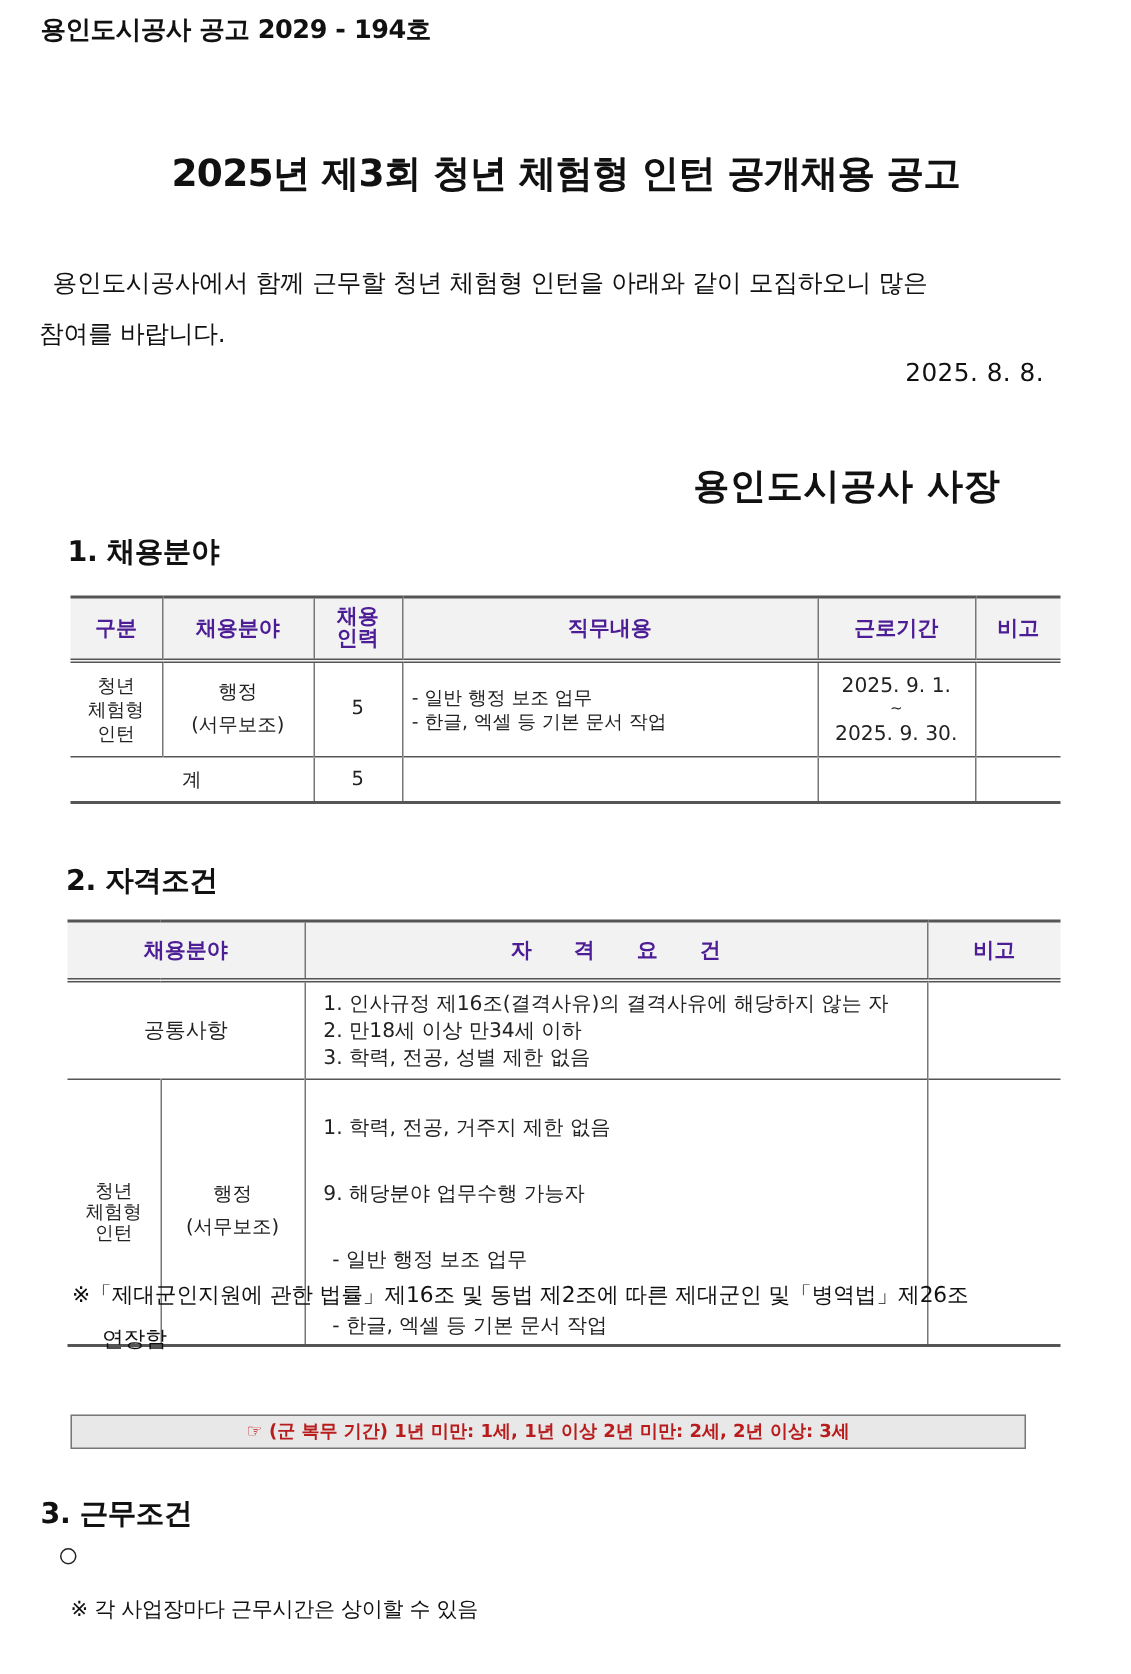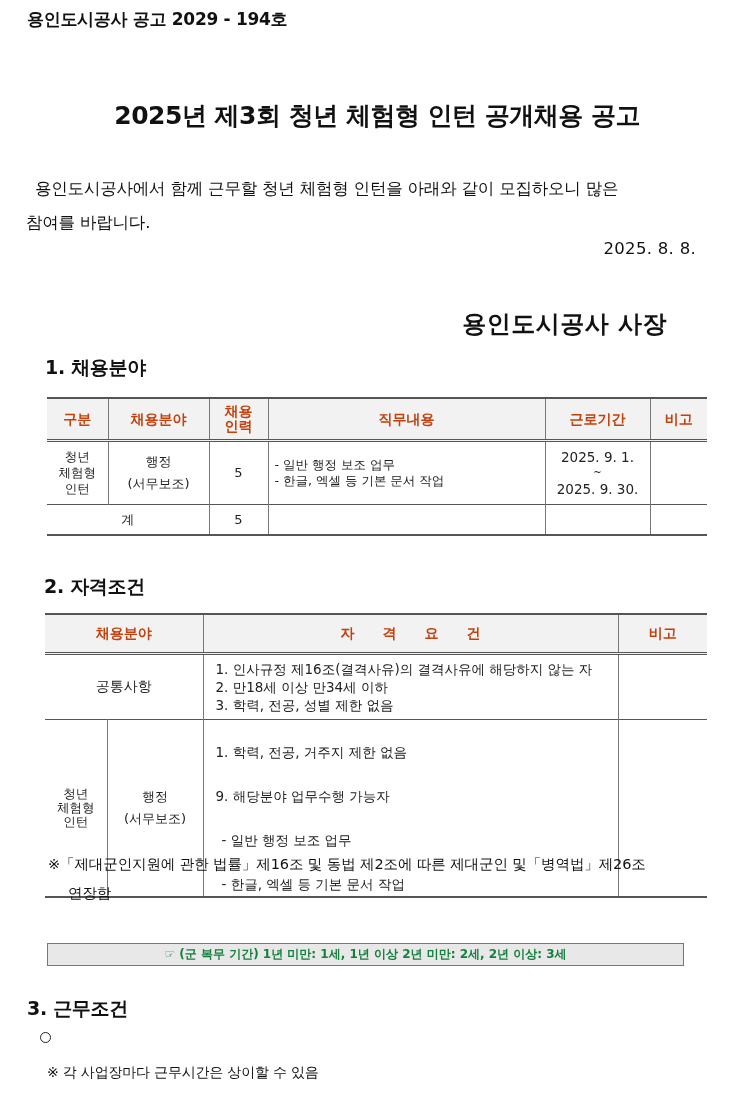--- a/index.html
+++ b/index.html
@@ -16,21 +16,21 @@
   .signer { right: 87px; top: 308px; font-size: 24px; font-weight: bold; letter-spacing: 0.5px; }
   .section-heading { font-size: 19px; font-weight: bold; letter-spacing: -0.3px; }
   .s1 { left: 45px; top: 355px; }
   .s2 { left: 44px; top: 574px; }
   .s3 { left: 27px; top: 996px; }
 
   table.grid { position: absolute; border-collapse: collapse; font-size: 13px; color: #222; }
   table.grid td, table.grid th { border-left: 1px solid #777; border-right: 1px solid #777; padding: 0; text-align: center; vertical-align: middle; }
   table.grid tr > *:first-child { border-left: none; }
   table.grid tr > *:last-child { border-right: none; }
-  table.grid thead th { background: #f2f2f2; font-weight: bold; font-size: 14px; border-top: 2px solid #555; border-bottom: 3px double #555; color: #c2410c; }
+  table.grid thead th { background: #f2f2f2; font-weight: bold; font-size: 14px; border-top: 2px solid #555; border-bottom: 3px double #555; color: #4c1d95; }
   table.grid tbody tr { border-bottom: 1px solid #555; }
   table.grid tbody tr.last { border-bottom: 2px solid #555; }
 
   .t1 { left: 47px; top: 397px; width: 660px; }
   .t1 thead th { height: 40px; line-height: 15px; }
   .t1 .row-main td { height: 62px; line-height: 16px; }
   .t1 .row-total td { height: 29px; }
   .t1 .duties { text-align: left; padding-left: 6px; font-size: 12.5px; line-height: 21px; }
   .t1 .period { font-size: 13.5px; line-height: 12px; }
   .t1 .period .tilde { font-size: 10px; display: block; line-height: 10px; }
@@ -43,21 +43,21 @@
   .t2 .req { text-align: left; padding-left: 12px; font-size: 13.5px; }
   .t2 .req div { white-space: nowrap; }
   .t2 .row-common .req div { line-height: 18px; }
   .t2 .row-intern .req div { line-height: 23px; margin-top: 21px; }
   .t2 .req .sub { padding-left: 6px; }
   .small-cat { font-size: 12.5px; line-height: 14px; }
 
   .note { left: 48px; top: 850px; width: 670px; font-size: 14.5px; line-height: 29px; letter-spacing: -0.1px; }
   .note .ln { display: block; white-space: nowrap; }
   .note .indent { padding-left: 20px; }
-  .age-box { left: 47px; top: 943px; width: 637px; height: 23px; background: #e8e8e8; border: 1px solid #777; box-sizing: border-box; text-align: center; font-size: 12px; font-weight: bold; line-height: 21px; color: #15803d; }
+  .age-box { left: 47px; top: 943px; width: 637px; height: 23px; background: #e8e8e8; border: 1px solid #777; box-sizing: border-box; text-align: center; font-size: 12px; font-weight: bold; line-height: 21px; color: #b91c1c; }
   .work-line { left: 40px; top: 1029px; font-size: 16px; letter-spacing: -0.2px; white-space: nowrap; }
   .work-line .bullet { display: inline-block; width: 11px; height: 11px; border: 1.5px solid #222; border-radius: 50%; margin-right: 10px; vertical-align: 1px; box-sizing: border-box; }
   .work-note { left: 47px; top: 1064px; font-size: 14px; letter-spacing: -0.2px; white-space: nowrap; }
 </style>
 </head>
 <body>
 
 <div class="abs doc-number">용인도시공사 공고 2029 - 194호</div>
 <div class="abs title">2025년 제3회 청년 체험형 인턴 공개채용 공고</div>
 

